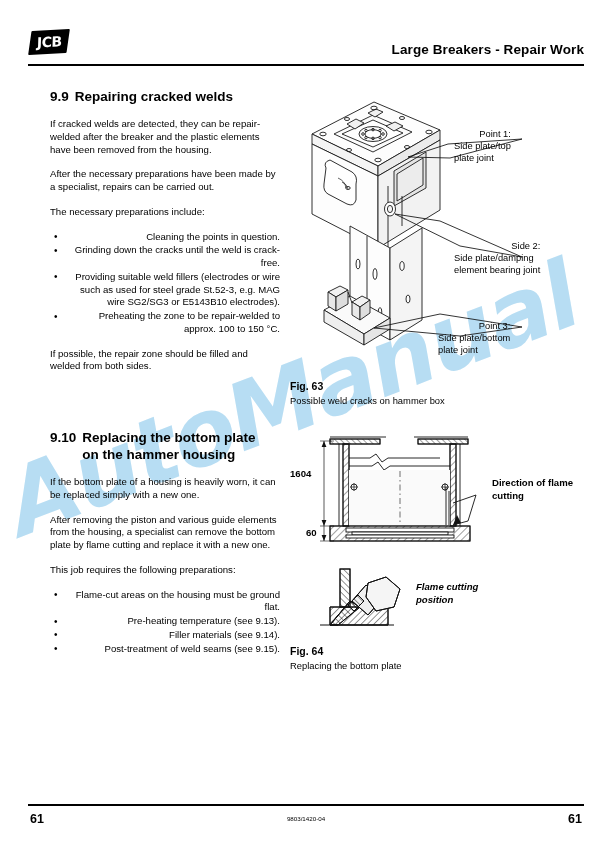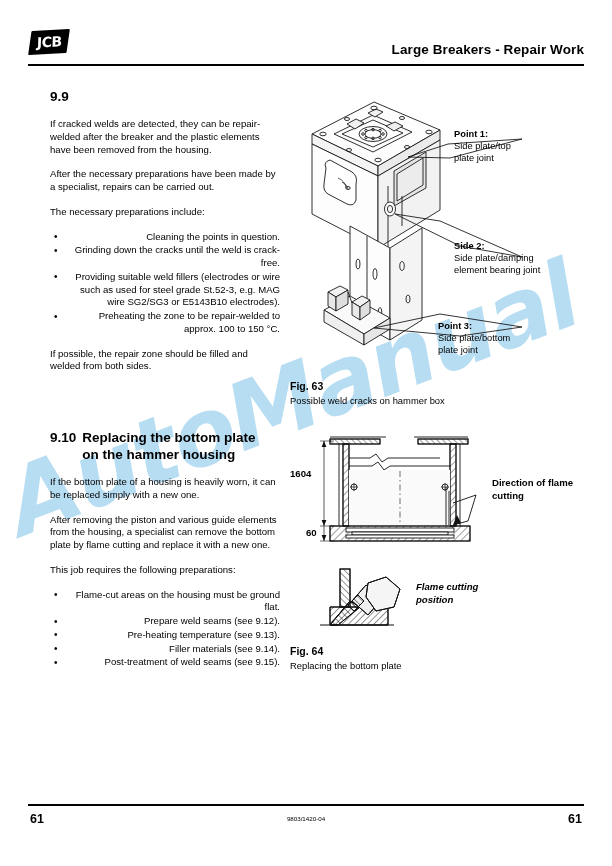--- a/index.html
+++ b/index.html
@@ -155,22 +155,23 @@
 
   
   .fig-area { position: relative; }
 
   .callout {
     position: absolute;
     font-size: 9.3px;
     line-height: 1.3;
   }
   .callout .cap {
-    font-weight: 700;
+    font-weight: 400;
     display: block;
+    text-align: right;
   }
 
   .fig-caption {
     font-size: 9.4px;
     line-height: 1.33;
   }
   .fig-caption .fignum {
     font-weight: 700;
     font-size: 10.5px;
     display: block;
@@ -247,20 +248,21 @@
       </div>
     </div>
     <div class="header-title">Large Breakers - Repair Work</div>
     <div class="header-rule"></div>
   </div>
 
   <div class="col-left">
 
     <h2 class="section-head">
       <span class="num">9.9</span>
+      <span class="ttl">Repairing cracked welds</span>
     </h2>
 
     <p class="body">If cracked welds are detected, they can be repair-welded after the breaker and the plastic elements have been removed from the housing.</p>
     <p class="body">After the necessary preparations have been made by a specialist, repairs can be carried out.</p>
     <p class="body">The necessary preparations include:</p>
 
     <ul class="bullets">
       <li>Cleaning the points in question.</li>
       <li>Grinding down the cracks until the weld is crack-free.</li>
       <li>Providing suitable weld fillers (electrodes or wire such as used for steel grade St.52-3, e.g. MAG wire SG2/SG3 or E5143B10 electrodes).</li>
@@ -278,21 +280,20 @@
         <span>on the hammer housing</span>
       </span>
     </h2>
 
     <p class="body">If the bottom plate of a housing is heavily worn, it can be replaced simply with a new one.</p>
     <p class="body">After removing the piston and various guide elements from the housing, a specialist can remove the bottom plate by flame cutting and replace it with a new one.</p>
     <p class="body">This job requires the following preparations:</p>
 
     <ul class="bullets">
       <li>Flame-cut areas on the housing must be ground flat.</li>
-      <li>Prepare weld seams (see 9.12).</li>
       <li>Pre-heating temperature (see 9.13).</li>
       <li>Filler materials (see 9.14).</li>
       <li>Post-treatment of weld seams (see 9.15).</li>
     </ul>
   </div>
 
   <div class="col-right">
 
     <div class="fig-area" style="height:298px">
 

